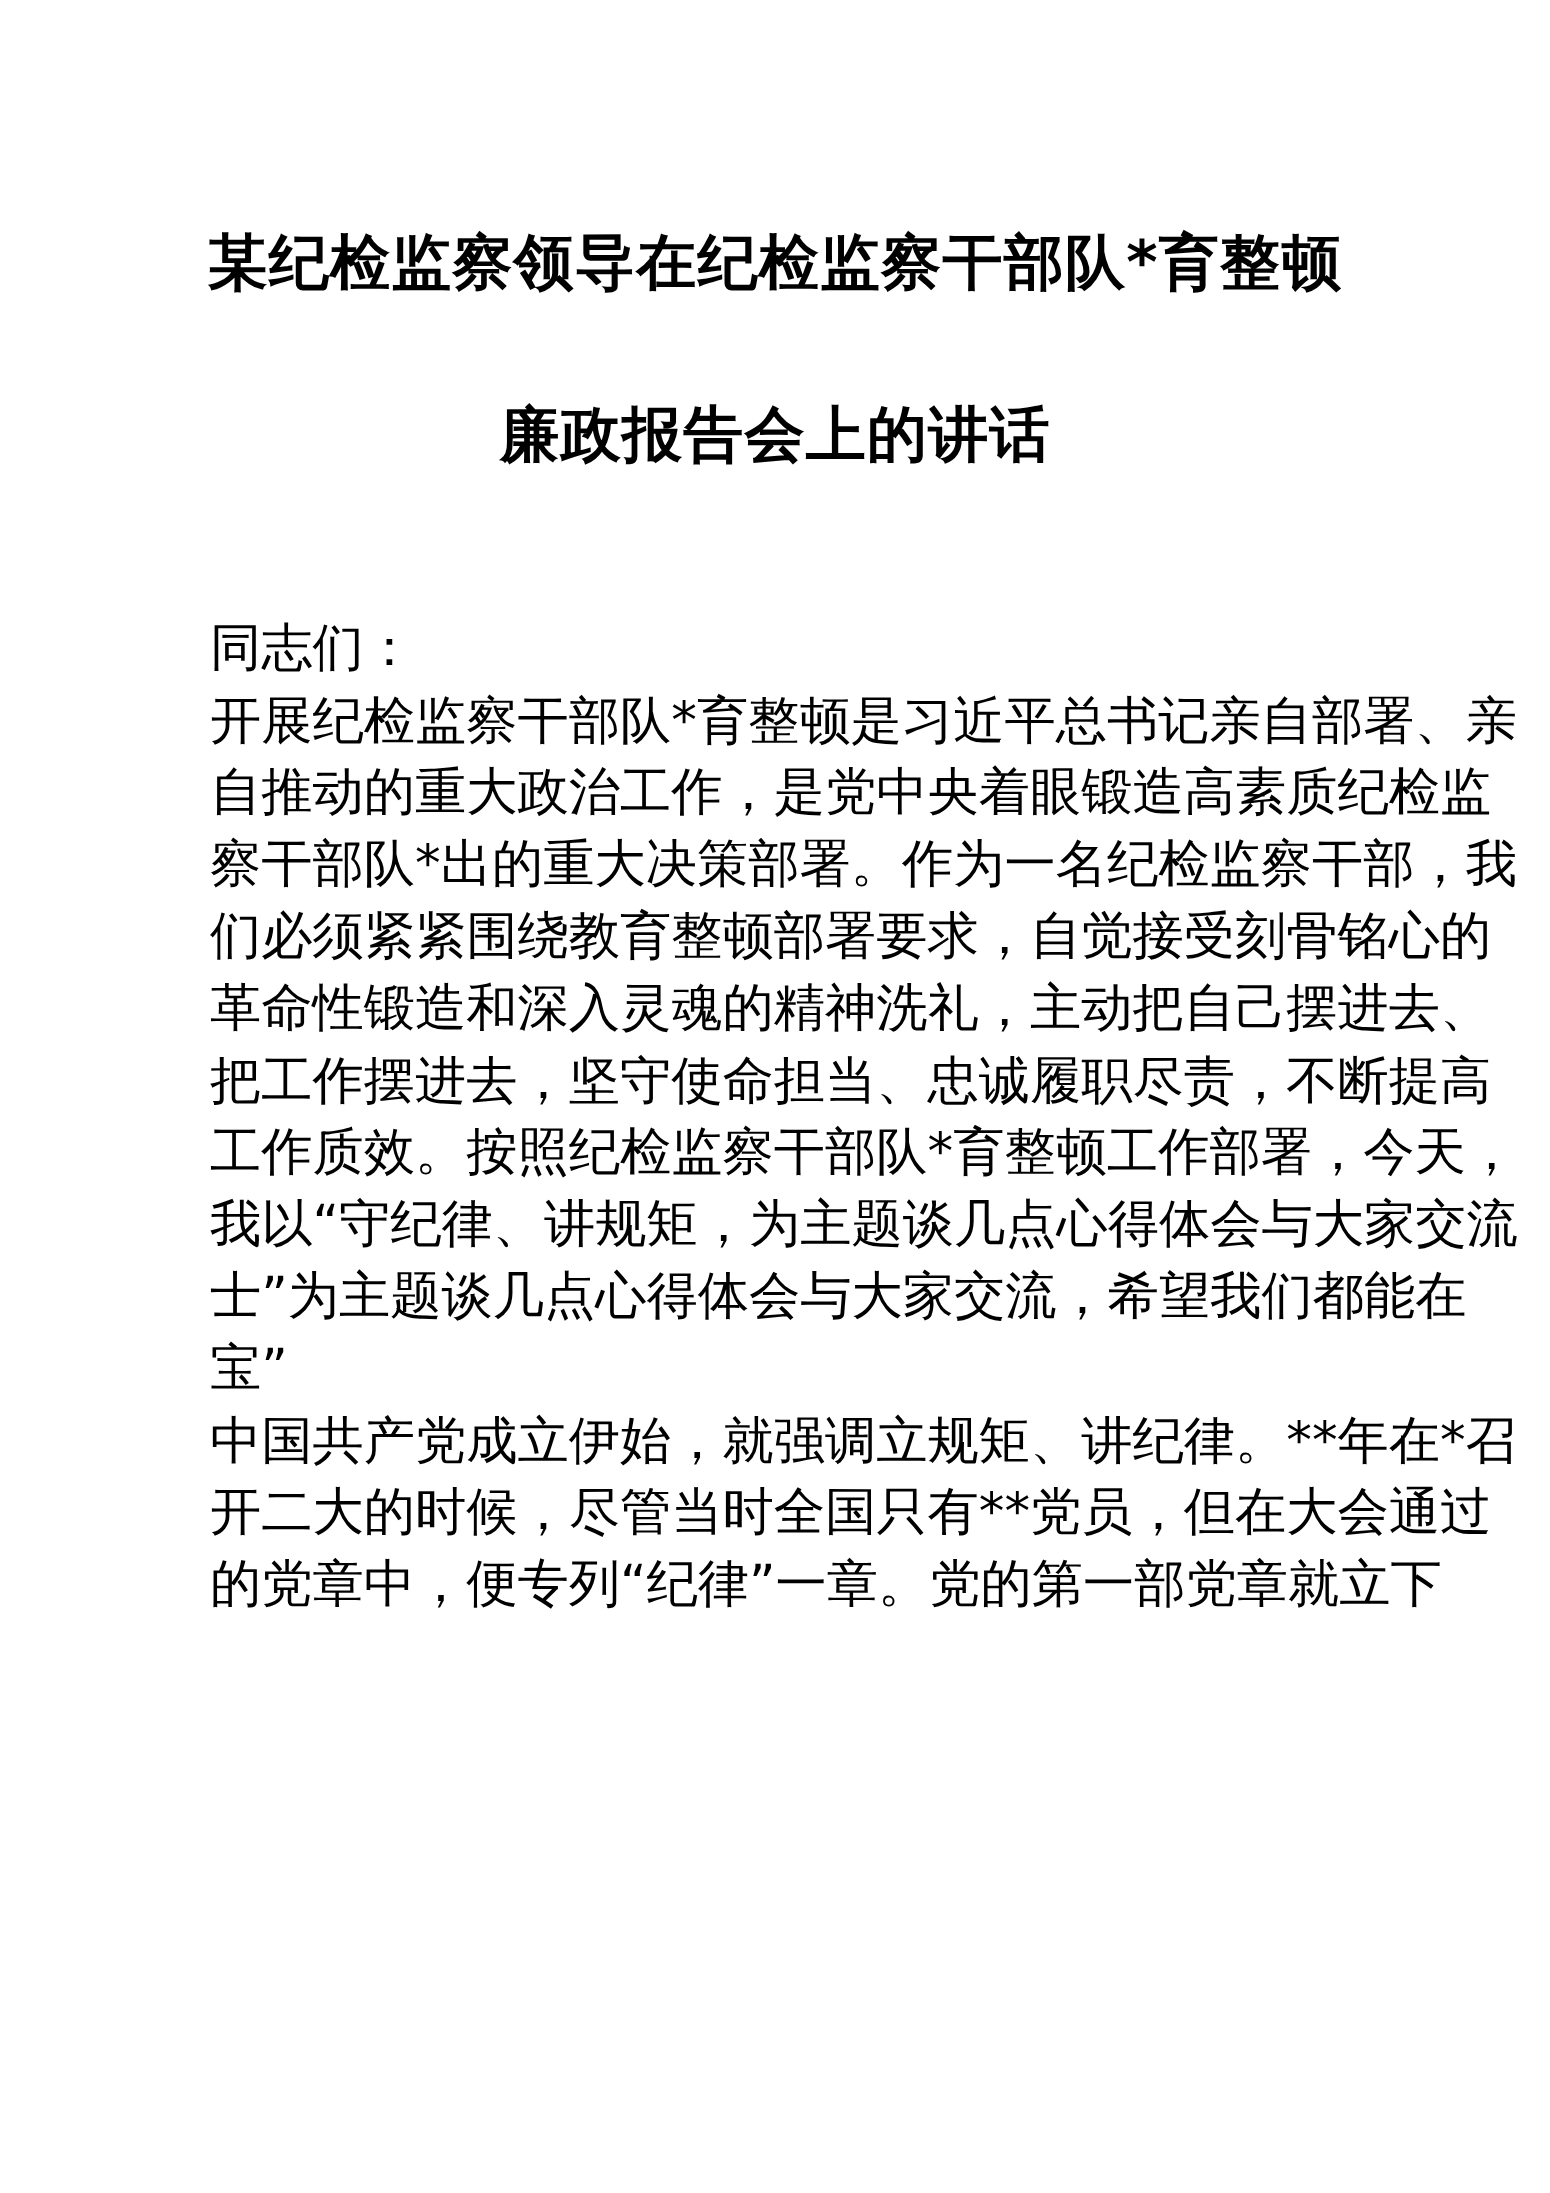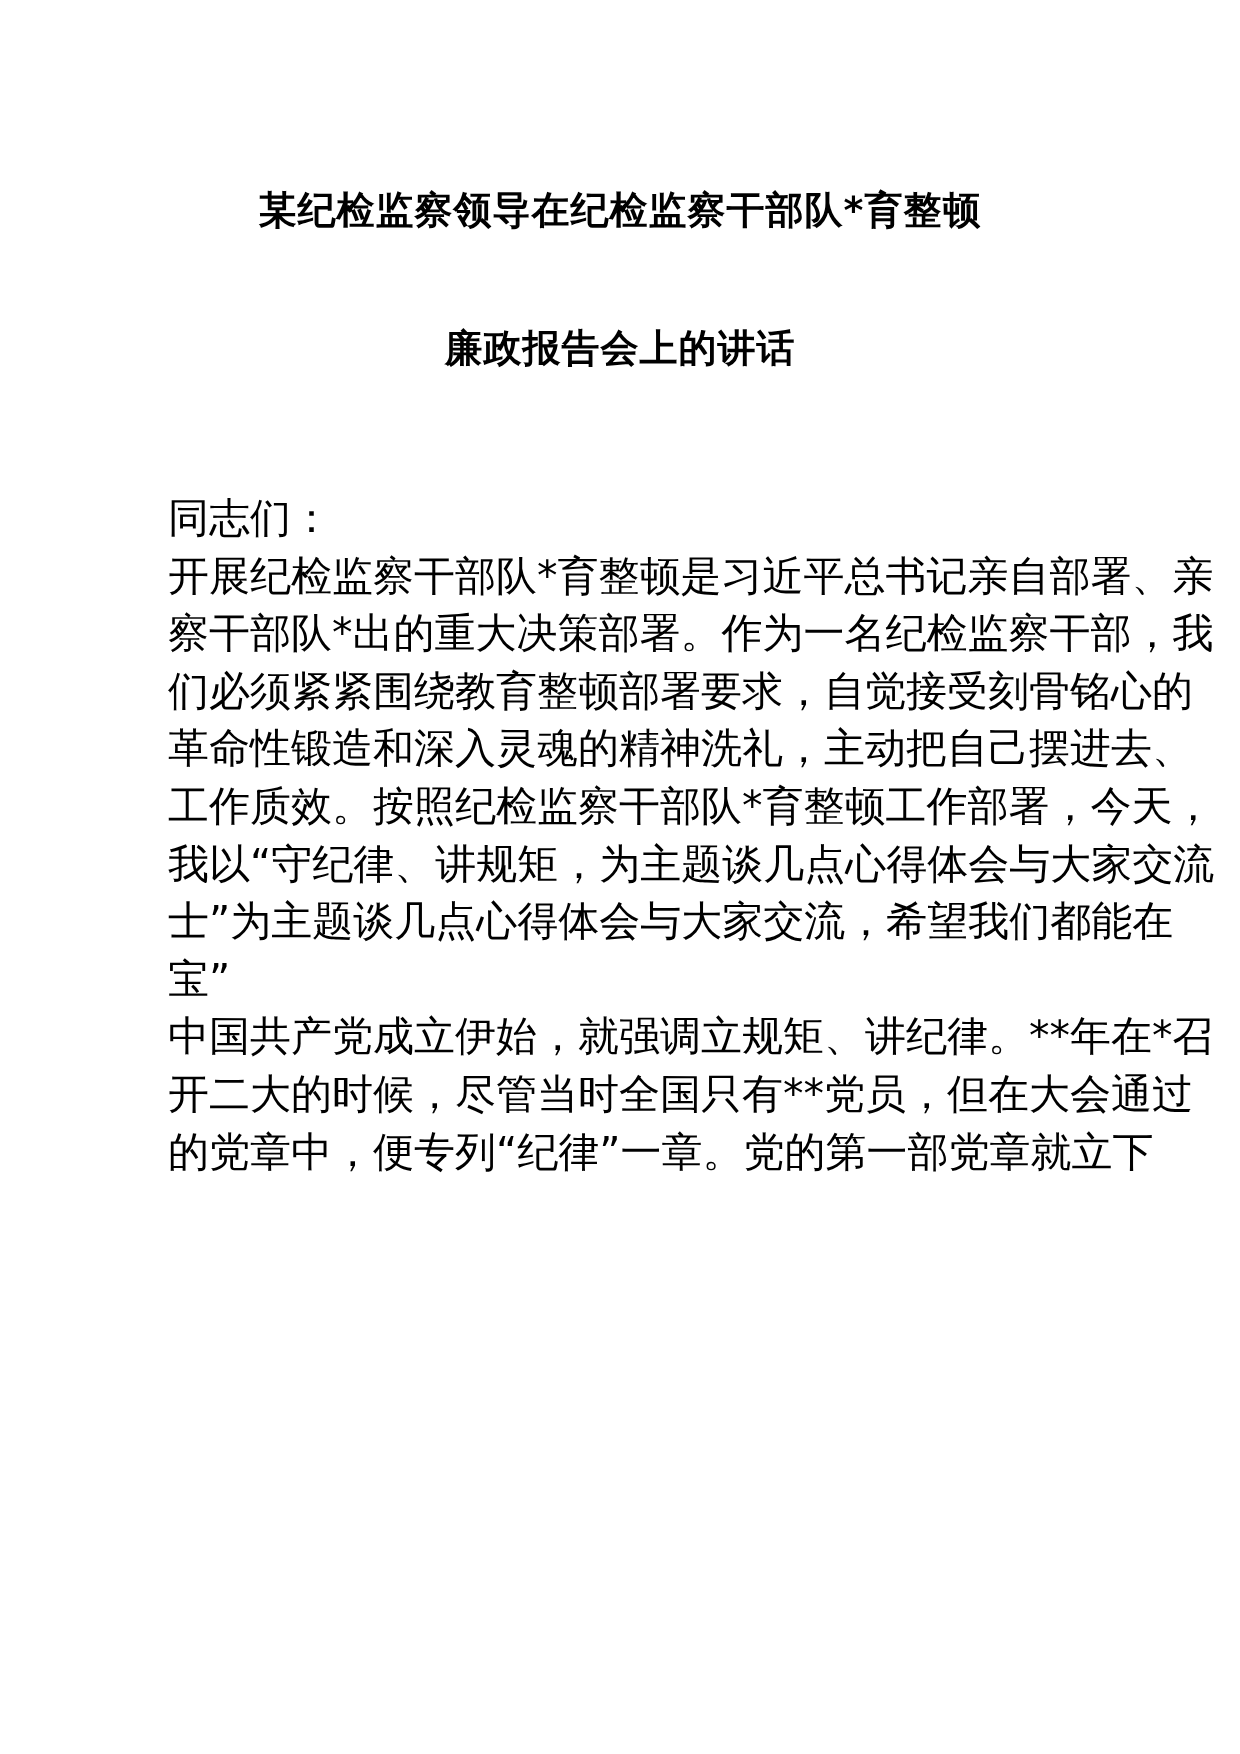--- a/index.html
+++ b/index.html
@@ -22,21 +22,21 @@
       width: 1240px;
       height: 1754px;
       background: #ffffff;
     }
     .title-line {
       position: absolute;
       left: 0;
       width: 1240px;
       text-align: center;
       font-weight: bold;
-      font-size: 38px;
+      font-size: 48px;
       line-height: 60px;
       letter-spacing: 1px;
       white-space: nowrap;
     }
     .title-line.l1 { top: 180px; }
     .title-line.l2 { top: 318px; }
     .body {
       position: absolute;
       left: 168px;
       top: 490px;
@@ -55,23 +55,25 @@
 <body>
 
 <div class="page">
 
   <div class="title-line l1">某纪检监察领导在纪检监察干部队*育整顿</div>
   <div class="title-line l2">廉政报告会上的讲话</div>
 
   <div class="body">
     <span class="line">同志们：</span>
     <span class="line">开展纪检监察干部队*育整顿是习近平总书记亲自部署、亲</span>
+    <span class="line">自推动的重大政治工作，是党中央着眼锻造高素质纪检监</span>
     <span class="line">察干部队*出的重大决策部署。作为一名纪检监察干部，我</span>
     <span class="line">们必须紧紧围绕教育整顿部署要求，自觉接受刻骨铭心的</span>
     <span class="line">革命性锻造和深入灵魂的精神洗礼，主动把自己摆进去、</span>
+    <span class="line">把工作摆进去，坚守使命担当、忠诚履职尽责，不断提高</span>
     <span class="line">工作质效。按照纪检监察干部队*育整顿工作部署，今天，</span>
     <span class="line">我以“守纪律、讲规矩，为主题谈几点心得体会与大家交流</span>
     <span class="line">士”为主题谈几点心得体会与大家交流，希望我们都能在</span>
     <span class="line">宝”</span>
     <span class="line">中国共产党成立伊始，就强调立规矩、讲纪律。**年在*召</span>
     <span class="line">开二大的时候，尽管当时全国只有**党员，但在大会通过</span>
     <span class="line">的党章中，便专列“纪律”一章。党的第一部党章就立下</span>
   </div>
 
 </div>

